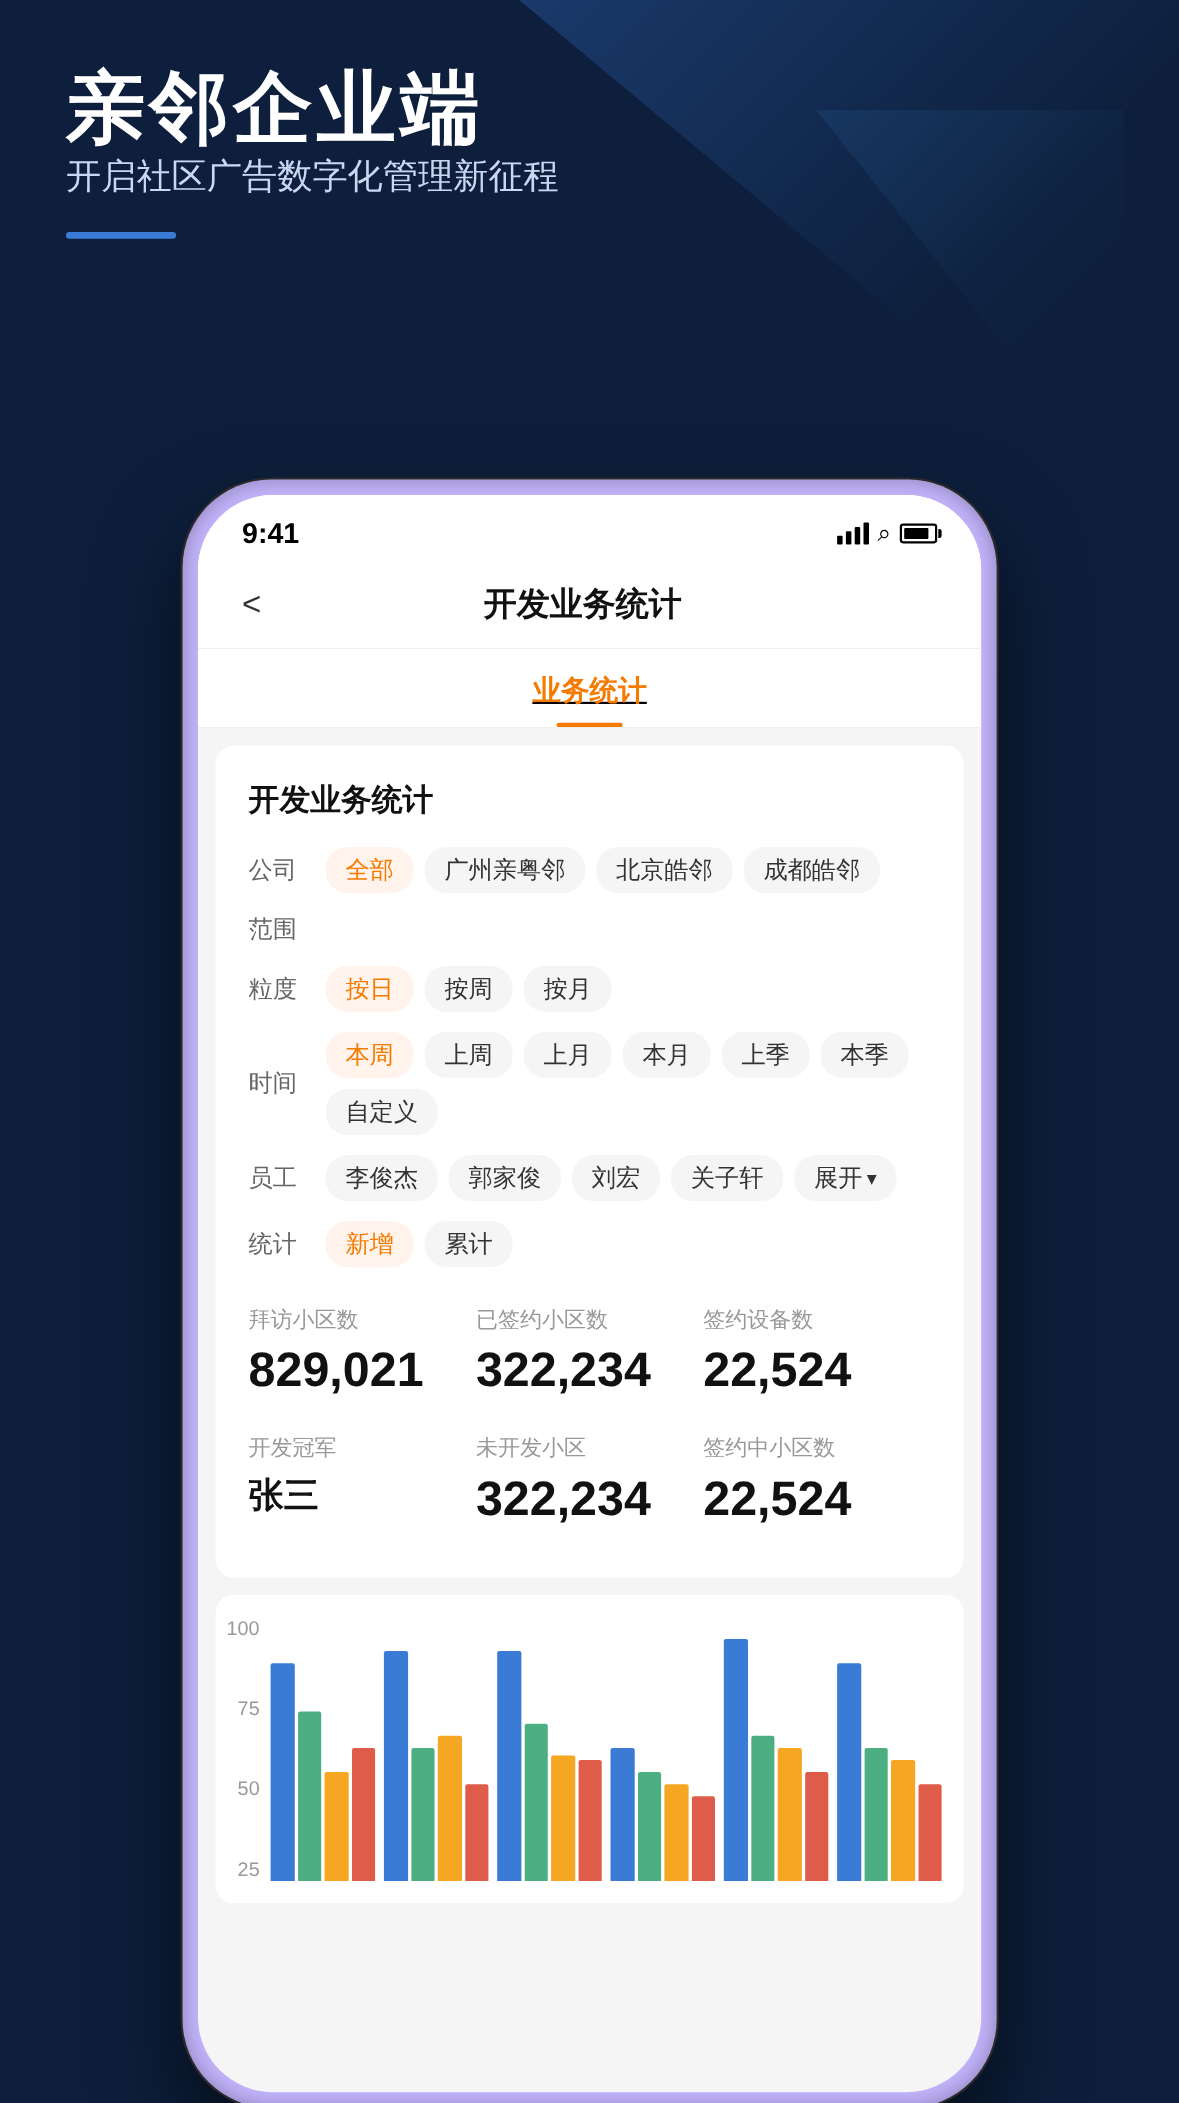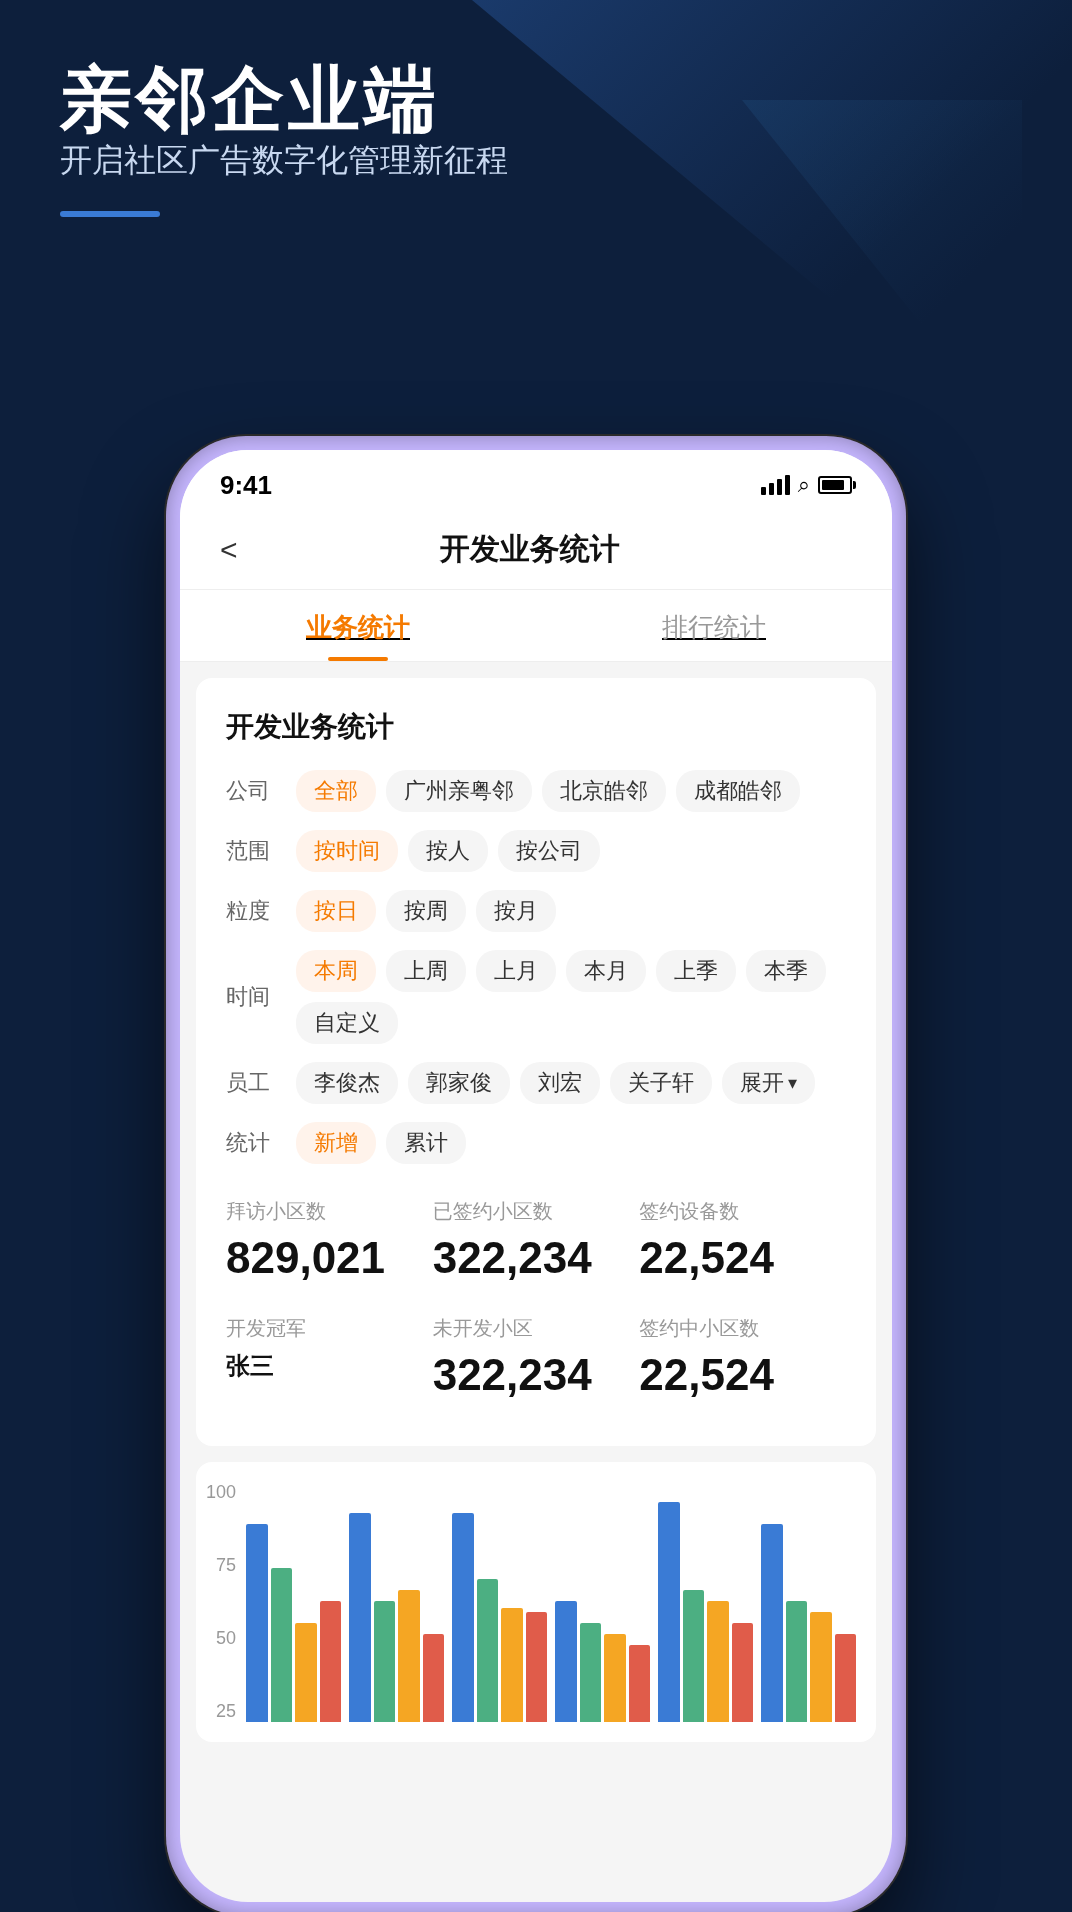--- a/index.html
+++ b/index.html
@@ -299,21 +299,21 @@
       margin-bottom: 8px;
     }
 
     .stat-value {
       font-size: 44px;
       font-weight: 700;
       color: #111;
     }
 
     .stat-value.bold-zh {
-      font-size: 24px;
+      font-size: 32px;
     }
 
     
     .chart-container {
       background: #ffffff;
       margin: 0 16px 16px;
       border-radius: 16px;
       padding: 20px 30px;
       height: 280px;
       position: relative;
@@ -408,45 +408,39 @@
         </div>
 
         <div class="nav-bar">
           <span class="back-btn">&lt;</span>
           <span class="nav-title">开发业务统计</span>
           <span style="width:50px"></span>
         </div>
 
         <div class="tabs-bar">
           <div class="tab-item active">业务统计</div>
-          <div class="tab-item">排行统计</div>
         </div>
 
         <div class="scrollable-content">
 
           <div class="stats-card">
             <div class="stats-card-title">开发业务统计</div>
 
             <div class="filter-row">
               <span class="filter-label">公司</span>
               <div class="filter-tags">
                 <span class="tag active-orange">全部</span>
                 <span class="tag">广州亲粤邻</span>
                 <span class="tag">北京皓邻</span>
                 <span class="tag">成都皓邻</span>
               </div>
             </div>
 
             <div class="filter-row">
               <span class="filter-label">范围</span>
-              <div class="filter-tags">
-                <span class="tag active-orange">按时间</span>
-                <span class="tag">按人</span>
-                <span class="tag">按公司</span>
-              </div>
             </div>
 
             <div class="filter-row">
               <span class="filter-label">粒度</span>
               <div class="filter-tags">
                 <span class="tag active-orange">按日</span>
                 <span class="tag">按周</span>
                 <span class="tag">按月</span>
               </div>
             </div>

